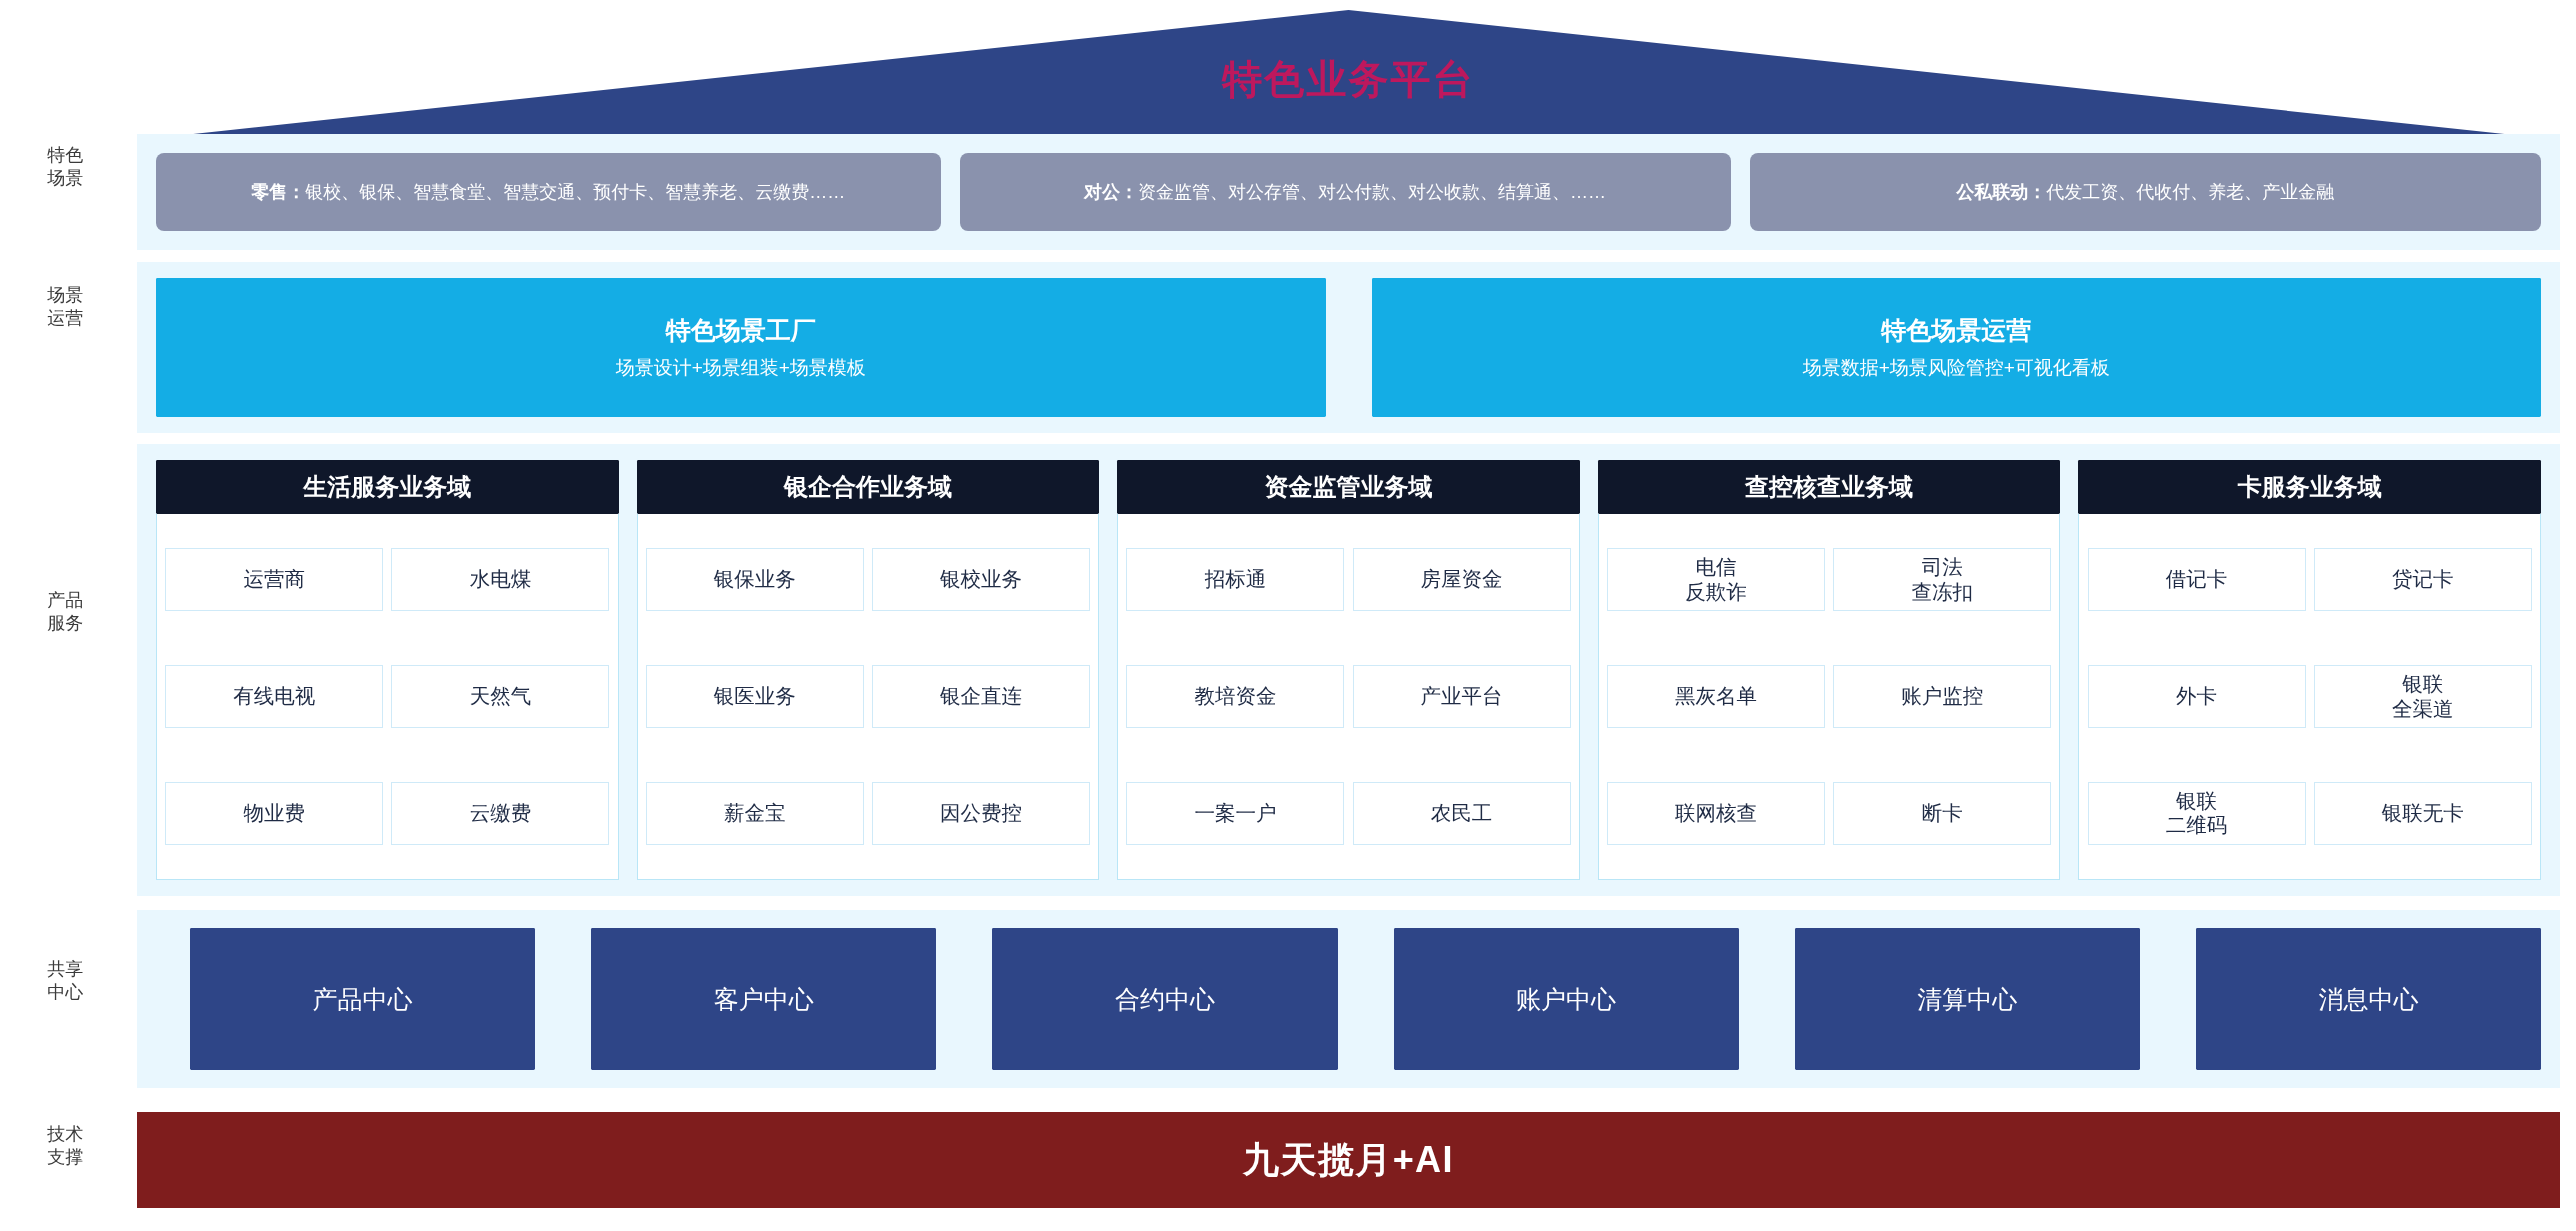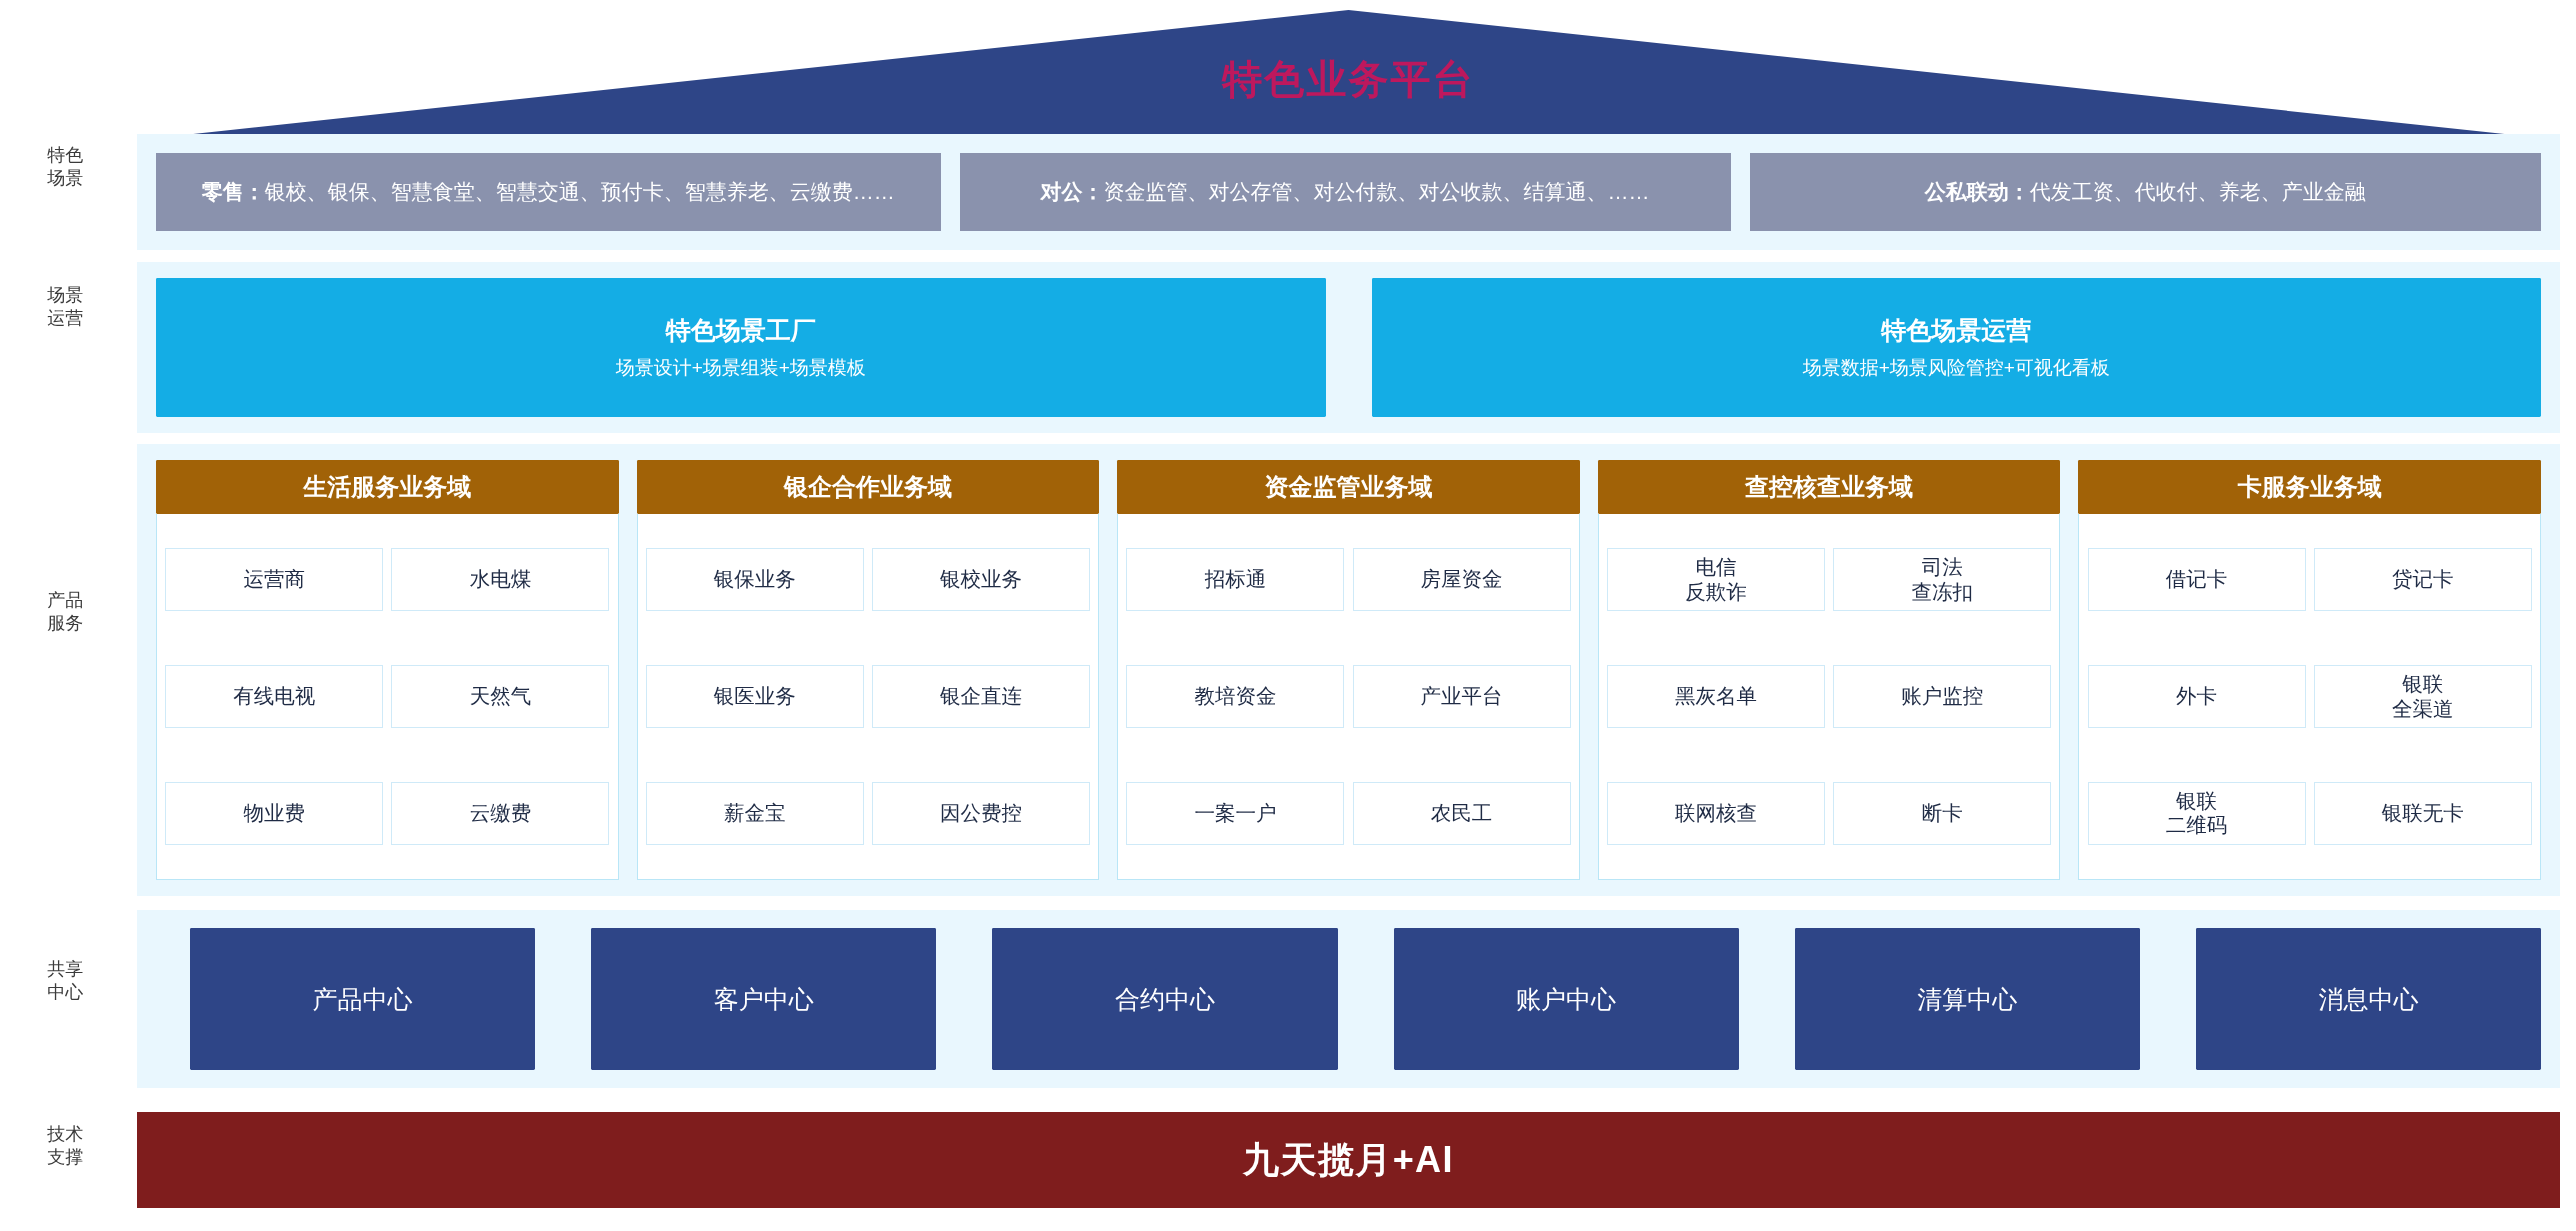--- a/index.html
+++ b/index.html
@@ -72,26 +72,26 @@
     align-items: stretch;
     gap: 19px;
     left: 19px;
     right: 19px;
     top: 19px;
     bottom: 19px;
   }
   .scen-box {
     background: #8a92ad;
     color: #ffffff;
-    border-radius: 0;
-    display: flex;
-    align-items: center;
-    justify-content: center;
-    text-align: center;
-    font-size: 21px;
+    border-radius: 8px;
+    display: flex;
+    align-items: center;
+    justify-content: center;
+    text-align: center;
+    font-size: 18px;
     line-height: 1.5;
     padding: 6.8px 12.3px;
     box-sizing: border-box;
   }
   .scen-box b { font-weight: bold; }
 
   
   .op-row {
     position: absolute;
     left: 19px;
@@ -130,21 +130,21 @@
     bottom: 16.4px;
     display: flex;
     gap: 18px;
   }
   .domain {
     flex: 1;
     display: flex;
     flex-direction: column;
   }
   .dom-head {
-    background: #a16207;
+    background: #0f172a;
     color: #ffffff;
     font-size: 24px;
     font-weight: bold;
     text-align: center;
     padding: 11px 2.7px;
     border-radius: 1.4px;
   }
   .dom-body {
     flex: 1;
     border: 1.4px solid #b9e6f7;

